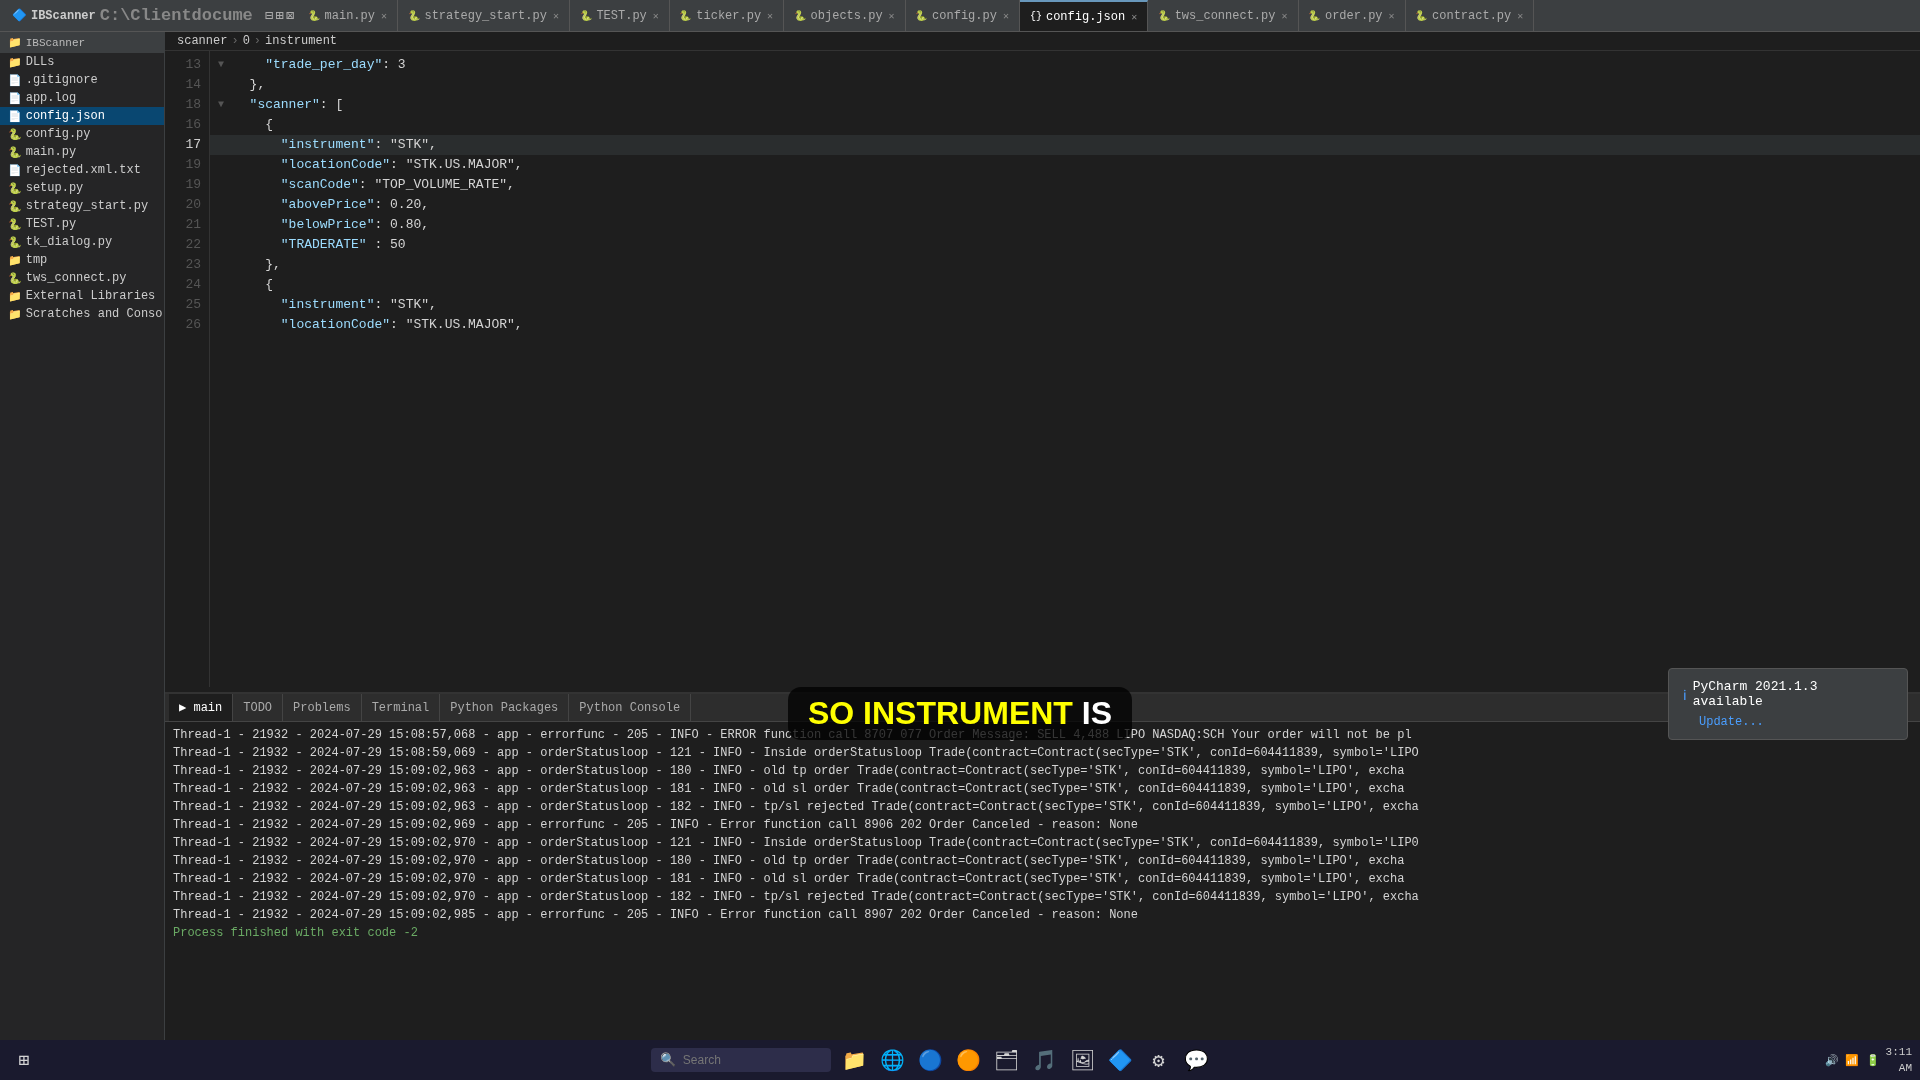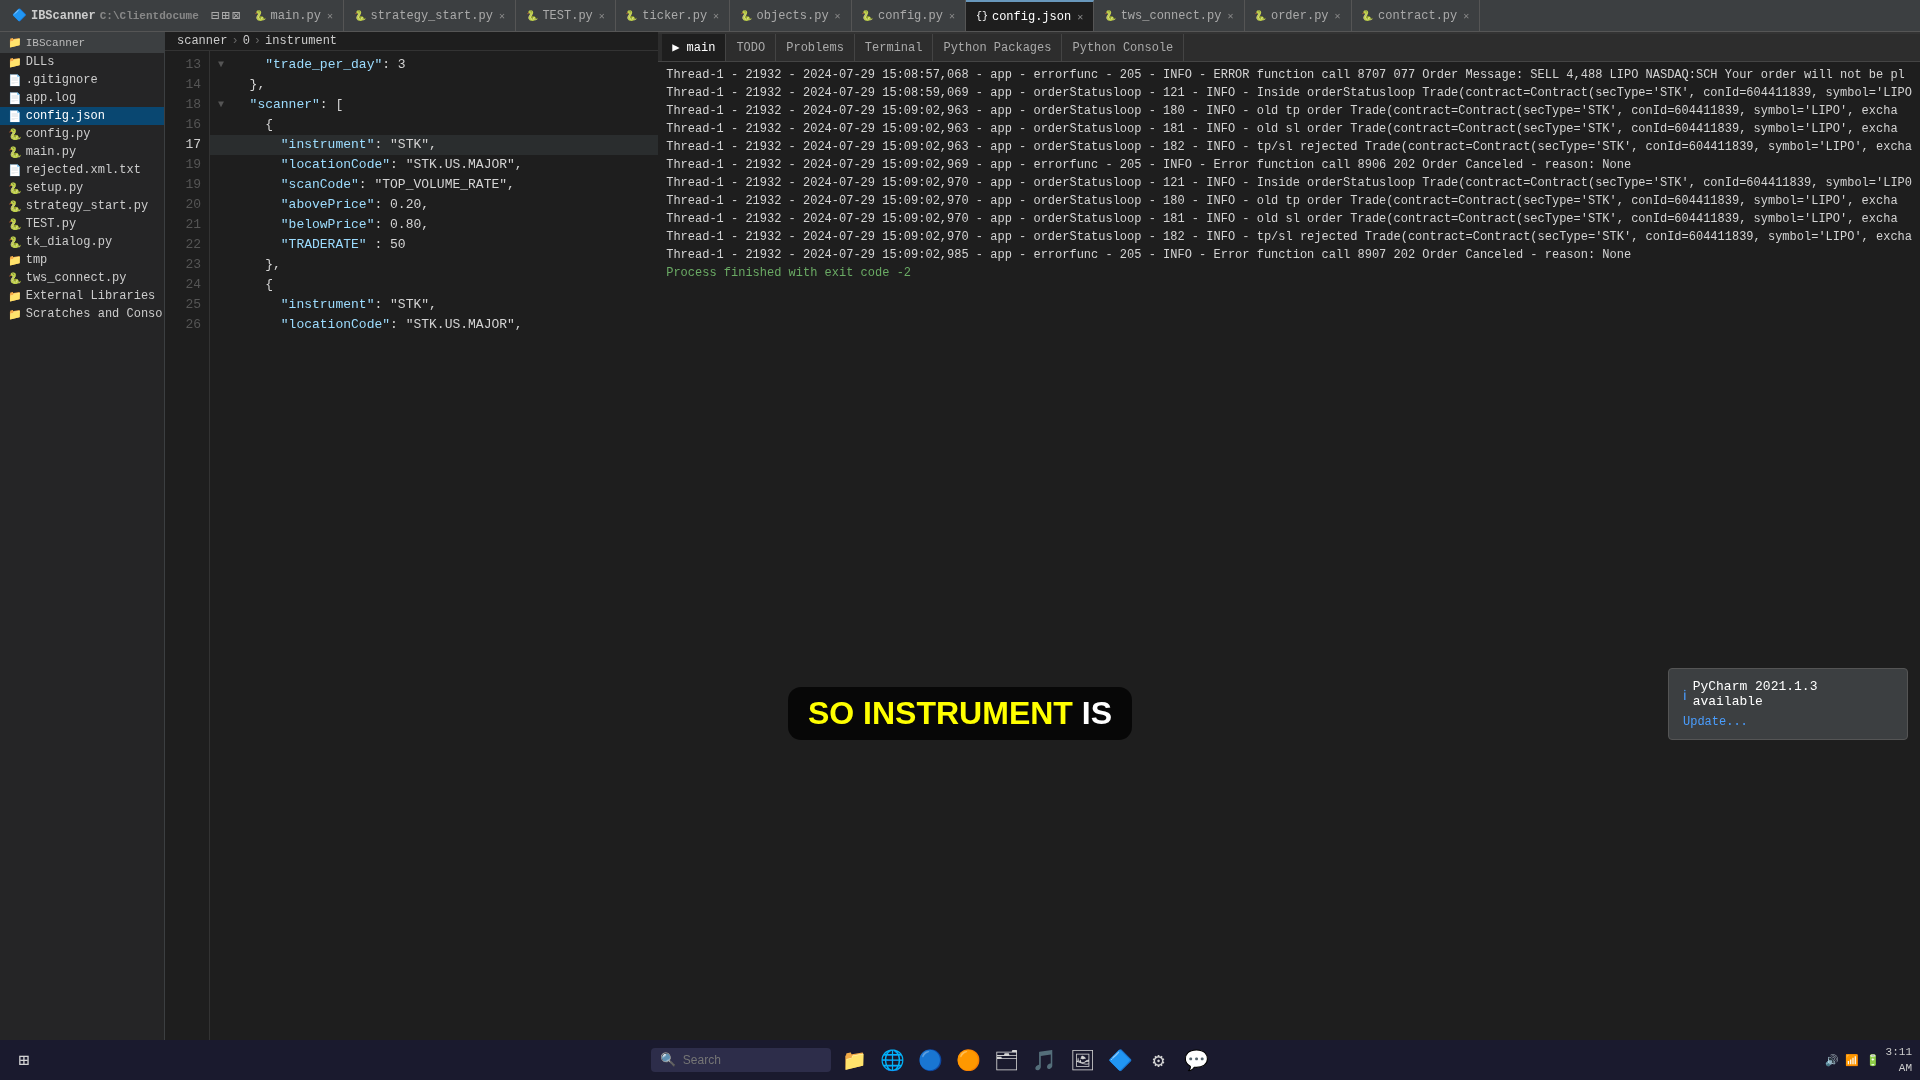--- a/index.html
+++ b/index.html
@@ -107,21 +107,21 @@
       cursor: pointer;
       white-space: nowrap;
     }
     .sidebar-item.selected { background: #094771; color: #fff; }
     .sidebar-item .item-icon { font-size: 11px; }
 
     
     .content-area {
       flex: 1;
       display: flex;
-      flex-direction: row;
+      flex-direction: column;
       overflow: hidden;
     }
 
     
     .code-editor {
       flex: 1;
       background: #1e1e1e;
       overflow: hidden;
       position: relative;
     }
@@ -275,20 +275,21 @@
       margin-bottom: 6px;
     }
     .pycharm-notification .title .info-icon {
       color: #4a9eff;
       font-size: 14px;
     }
     .pycharm-notification a {
       color: #4a9eff;
       text-decoration: none;
       cursor: pointer;
+      margin-left: 16px;
     }
 
     
     .status-bar {
       height: 28px;
       background: #3c3f41;
       display: flex;
       align-items: center;
       justify-content: space-between;
       padding: 0 8px;
@@ -362,21 +363,21 @@
     }
     .time-display { text-align: right; line-height: 16px; }
   </style>
 </head>
 <body>
 
 <div class="tab-bar">
   <div class="logo-area">
     <span>🔷</span>
     <span>IBScanner</span>
-    <span style="color:#888;font-size:11px">C:\Clientdocume</span>
+    <span style="color:#888;font-size:17px">C:\Clientdocume</span>
   </div>
   <div class="tab-icons">
     <span>⊟</span>
       <span>⊞</span>
       <span>⊠</span>
   </div>
   <div class="tabs-container">
 
   <div class="tab">
         <span class="file-icon">🐍</span>

